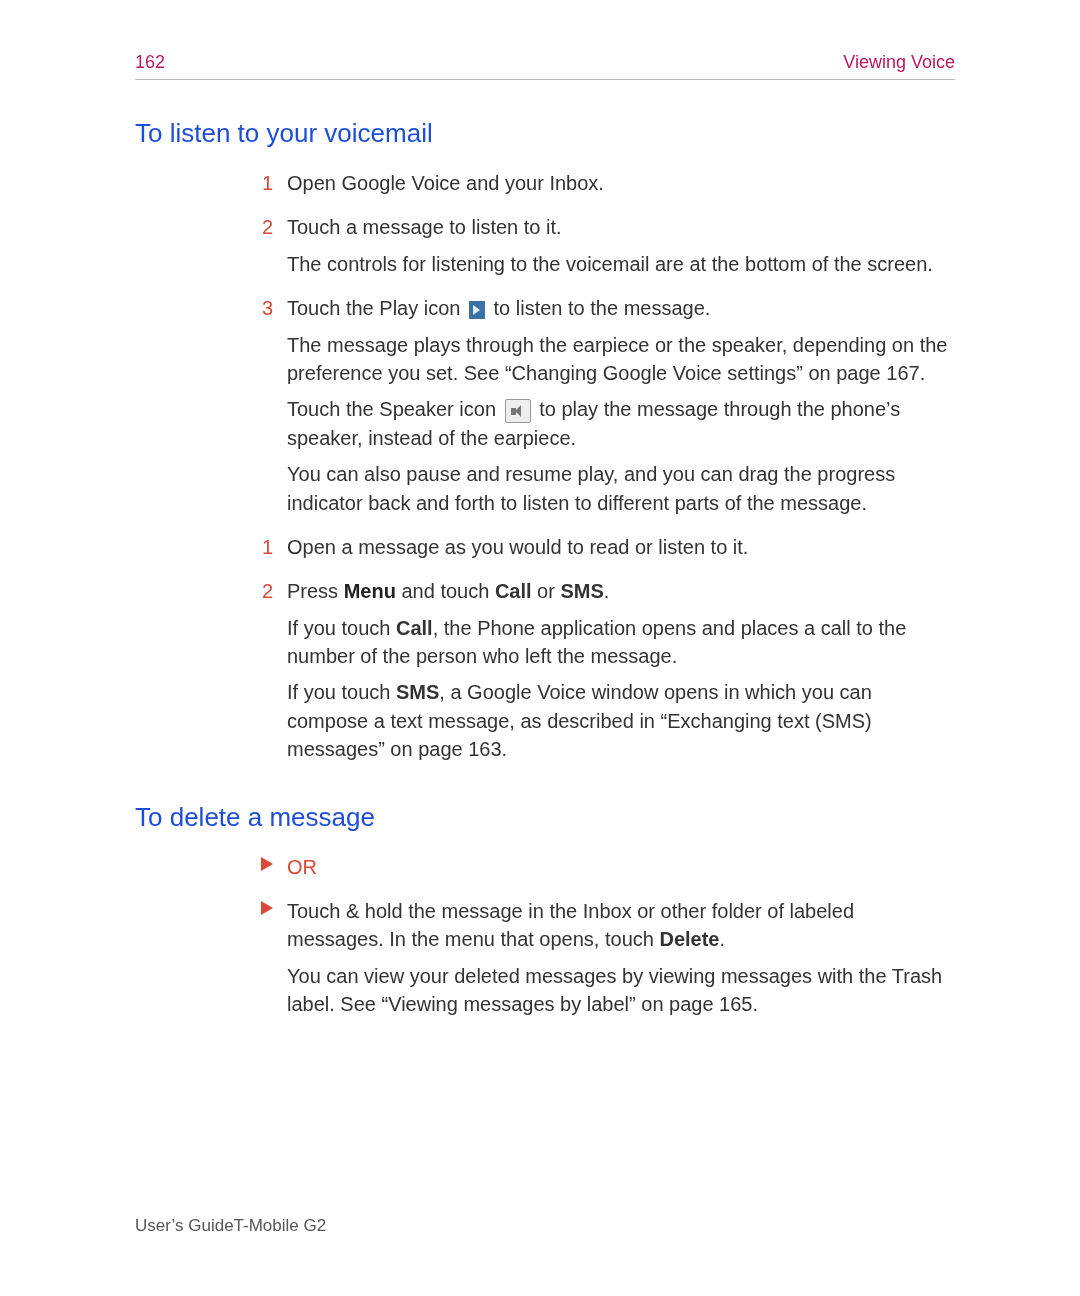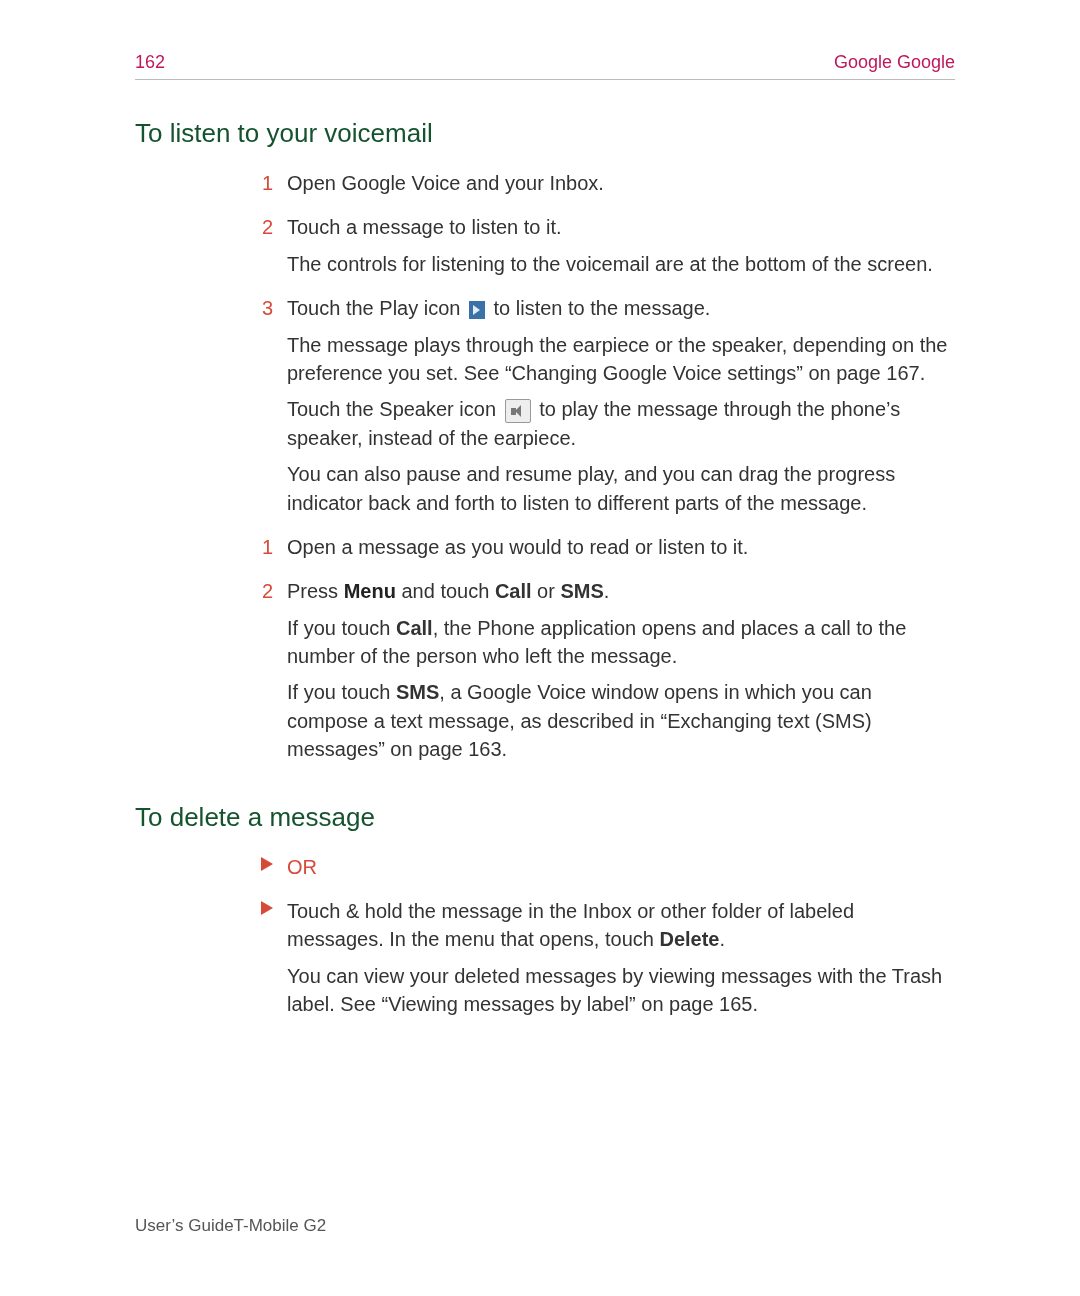--- a/index.html
+++ b/index.html
@@ -19,21 +19,21 @@
     justify-content: space-between;
     font-size: 18px;
     color: #be185d;
     border-bottom: 1px solid #bbb;
     padding-bottom: 6px;
     margin-bottom: 38px;
   }
   .section-heading {
     font-size: 26px;
     font-weight: 400;
-    color: #14532d;
+    color: #1d4ed8;
     margin-bottom: 20px;
     margin-top: 30px;
   }
   .section-heading.first { margin-top: 0; }
   .step-list, .bullet-list {
     margin-left: 112px;
     margin-right: 0;
   }
   .step {
     display: flex;
@@ -133,21 +133,21 @@
     font-size: 17px;
     color: #555;
   }
 </style>
 </head>
 <body>
 
 <div class="page">
   <div class="header">
     <span>162</span>
-    <span>Google Google</span>
+    <span>Viewing Voice</span>
   </div>
 
   <div id="sections">
       <div class="section-heading first">To listen to your voicemail</div>
       <div class="step-list">
         <div class="step">
           <div class="step-num">1</div>
           <div class="step-body">
             <p>Open Google Voice and your Inbox.</p>
           </div>

